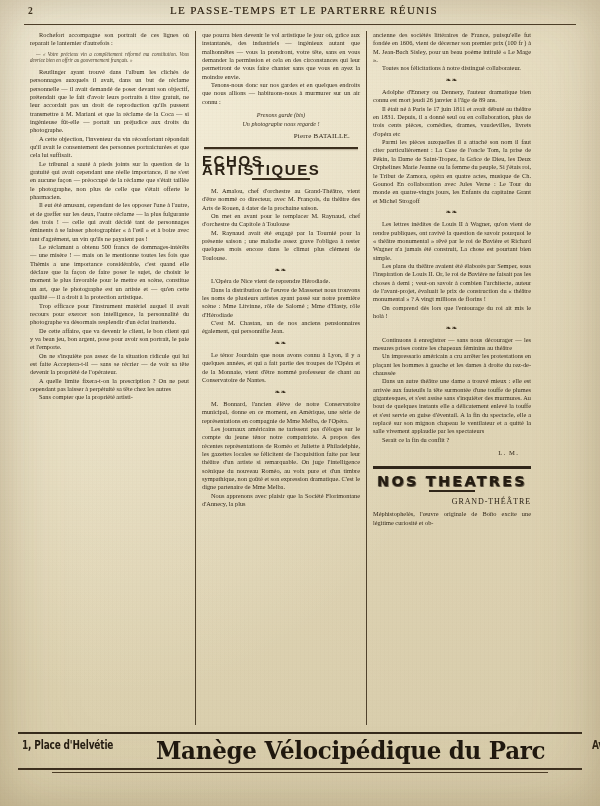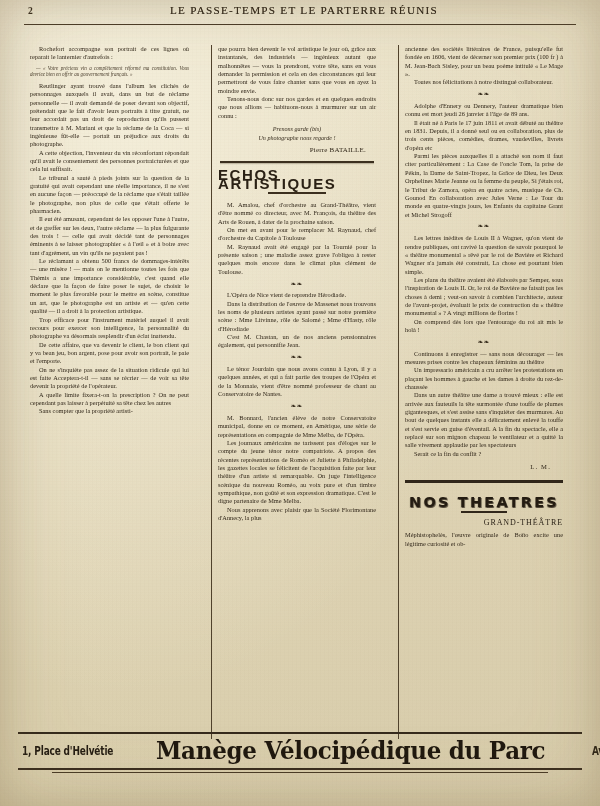--- a/index.html
+++ b/index.html
@@ -72,24 +72,24 @@
     top: 24px;
     height: 0;
     border-top: 1.4px solid #4a3c28;
   }
 
   
   .columns {
     position: absolute;
     left: 24px;
     right: 24px;
-    top: 45px;
+    top: 31px;
     height: 694px;
     display: flex;
-    gap: 16px;
+    gap: 0;
   }
   .col {
     width: 171px;
     position: relative;
     padding: 0 6px;
     box-sizing: border-box;
   }
   .col + .col { border-left: 1px solid #50422c; }
   .col-inner {
     font-size: 6.35px;
@@ -172,21 +172,21 @@
     border-top: 3px solid #30261a;
     margin: 8px 0 0 0;
   }
   .theatre-head {
     text-align: center;
     font-family: "DejaVu Sans", "Liberation Sans", sans-serif;
     font-weight: 700;
     font-size: 14.5px;
     letter-spacing: 2.2px;
     color: #241c12;
-    margin: 15px 0 5px 0;
+    margin: 8px 0 5px 0;
     text-shadow:
        .7px .7px 0 rgba(36,28,18,.55),
       -.5px  .5px 0 rgba(36,28,18,.30),
        1.2px 1px 0 rgba(36,28,18,.20);
   }
   .theatre-rule-short {
     width: 46px;
     margin: 0 auto 6px auto;
     border-top: 2.4px solid #30261a;
   }
@@ -205,21 +205,21 @@
     right: 18px;
     bottom: 28px;
     height: 46px;
   }
   .advert-rule-top {
     border-top: 2.6px solid #352a1c;
     margin-bottom: 4px;
   }
   .advert-row {
     display: flex;
-    align-items: center;
+    align-items: flex-start;
     justify-content: space-between;
     padding: 0 4px;
   }
   .advert-side {
     font-family: "DejaVu Sans", "Liberation Sans", sans-serif;
     font-weight: 700;
     font-size: 11.5px;
     letter-spacing: -.2px;
     transform: scaleX(.78);
     transform-origin: left bottom;

